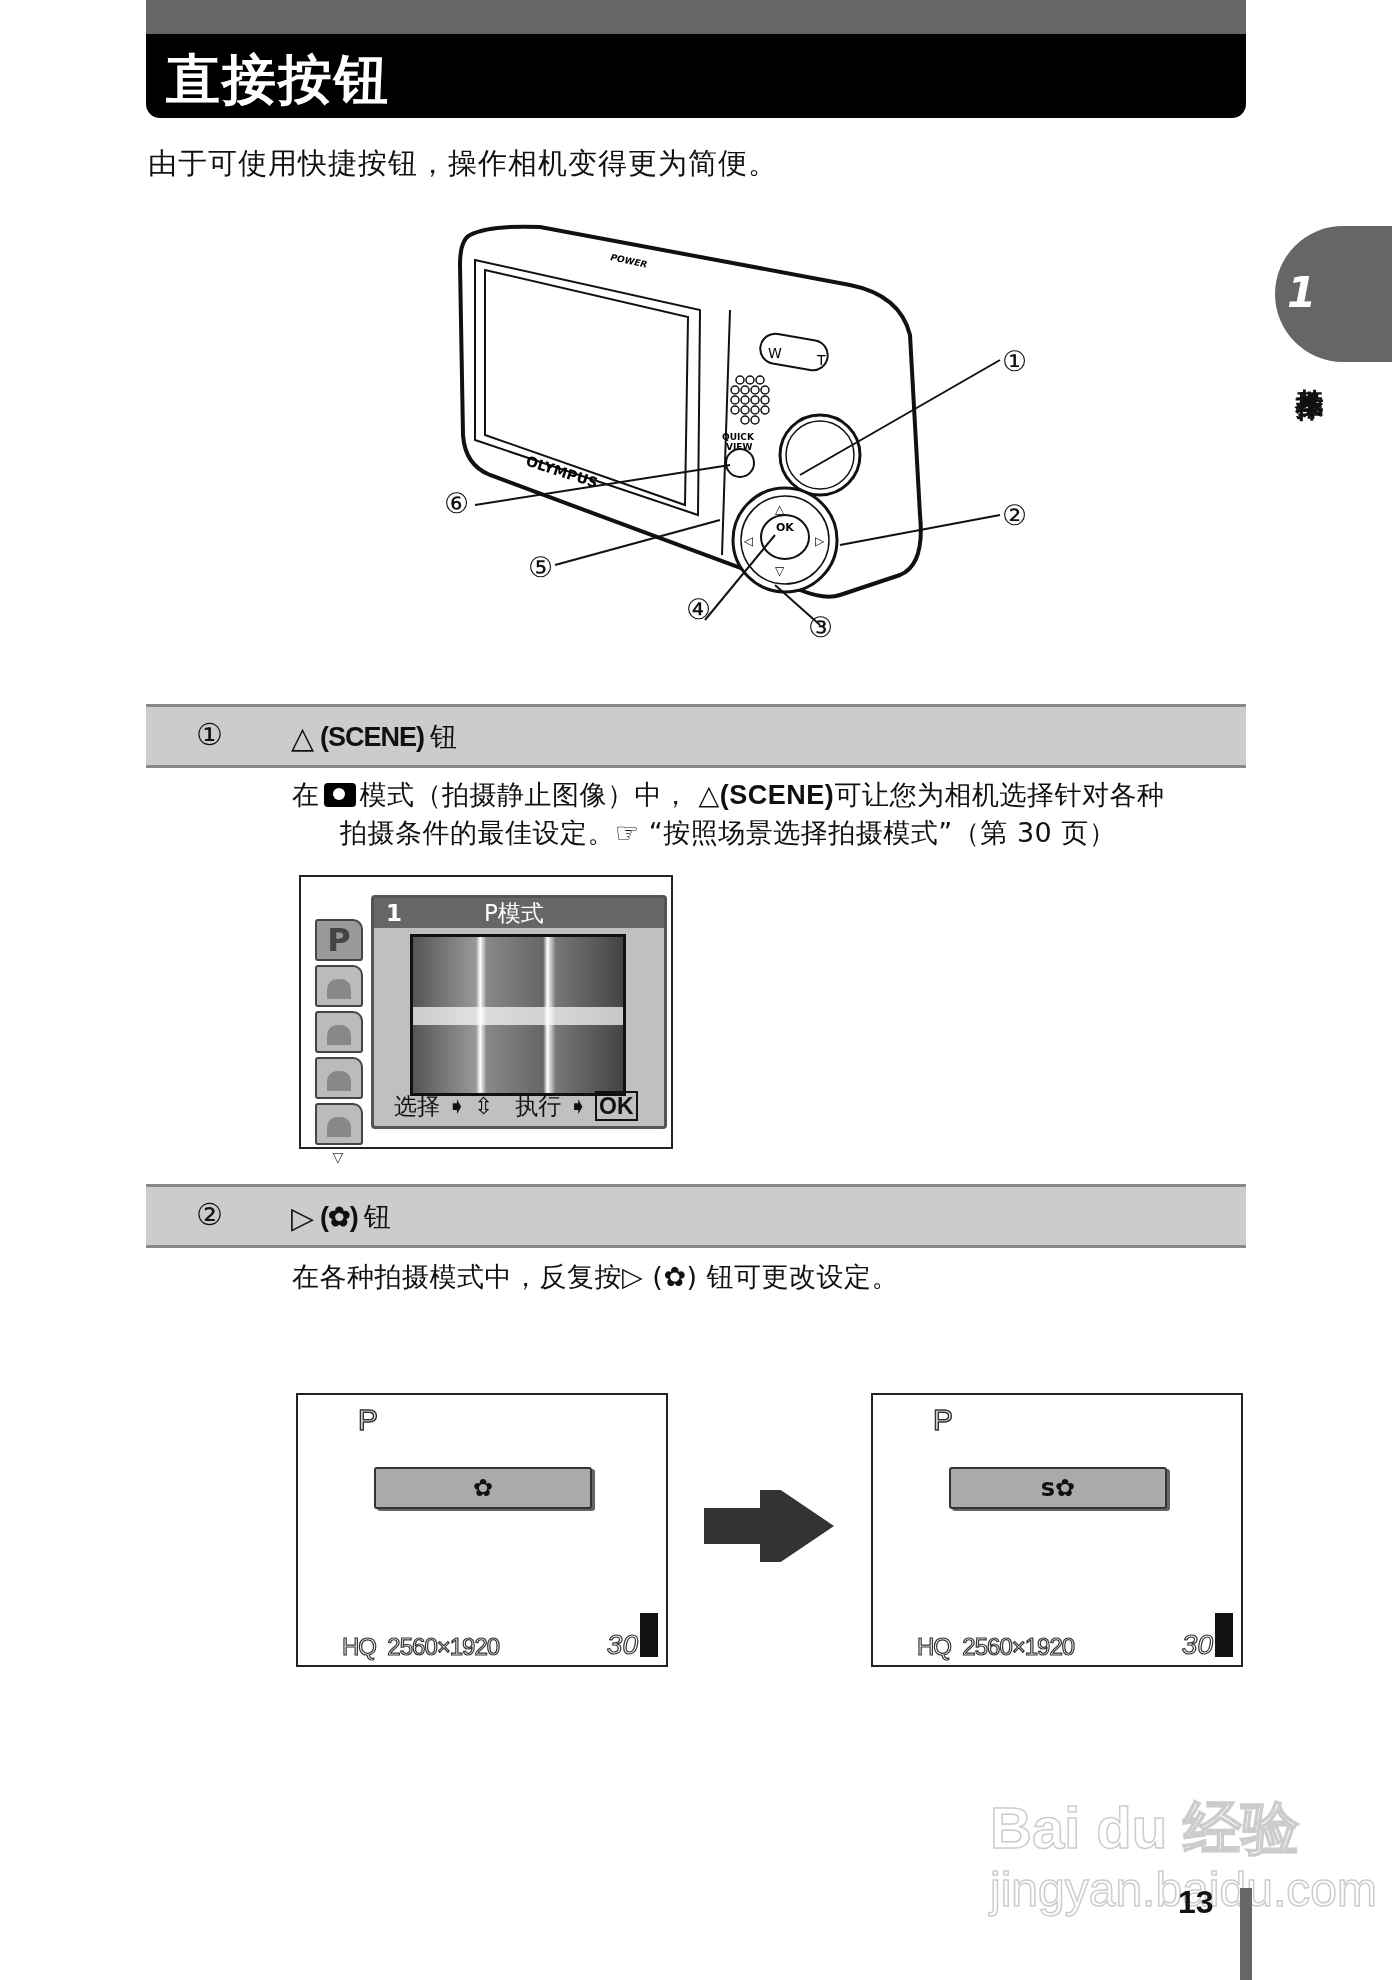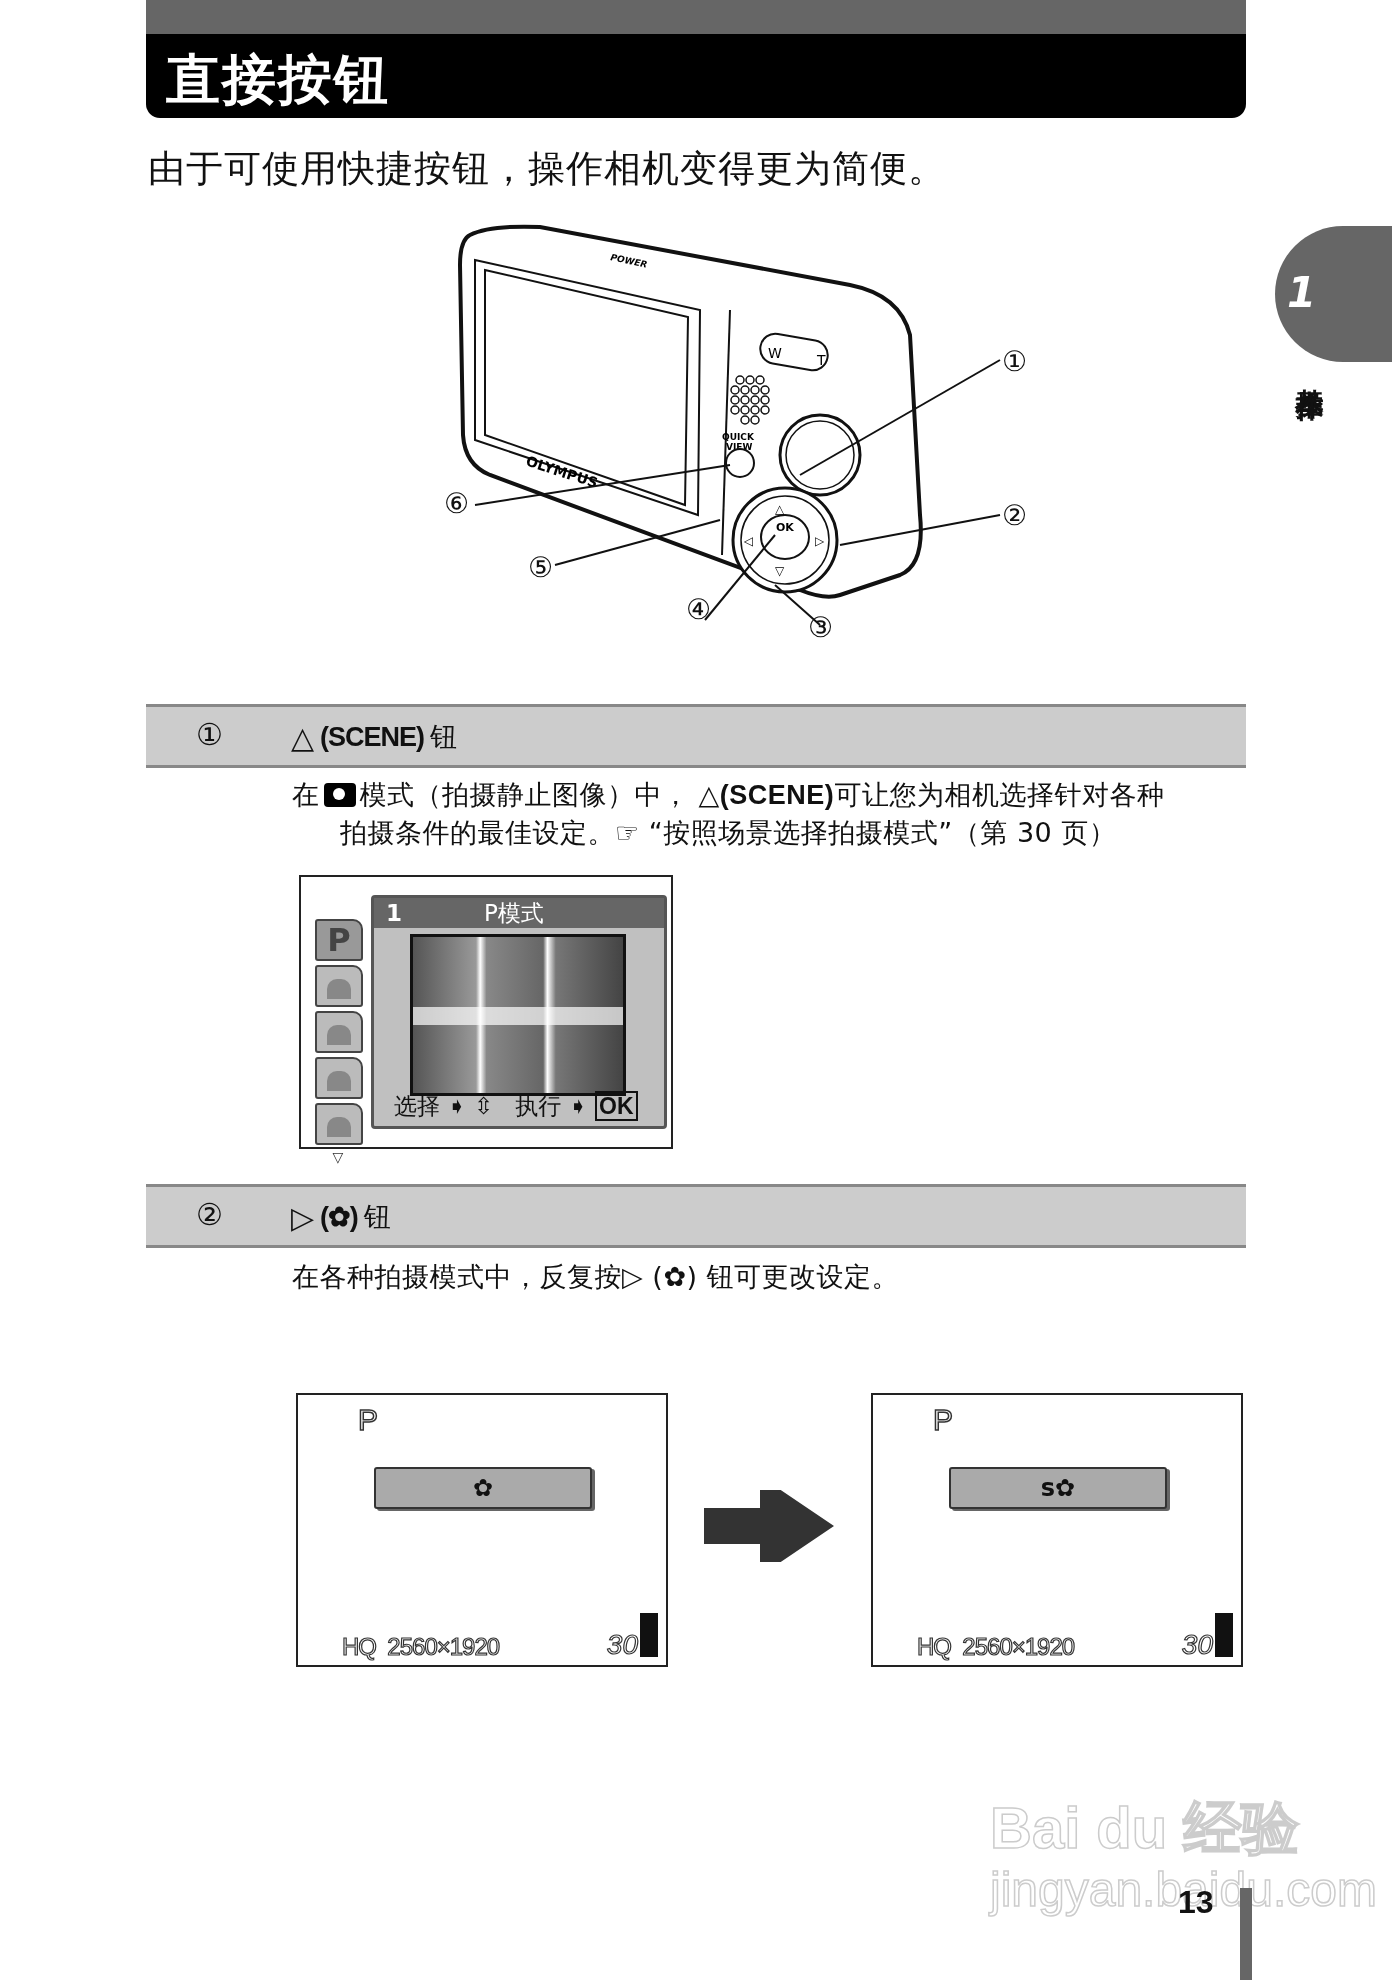--- a/index.html
+++ b/index.html
@@ -4,21 +4,21 @@
 <style>
   html, body { margin: 0; padding: 0; background: #ffffff; }
   body { width: 1392px; height: 1980px; position: relative; overflow: hidden;
          font-family: "DejaVu Sans", "Liberation Sans", sans-serif; color: #111; }
 
   .top-gray { position: absolute; left: 146px; top: 0; width: 1100px; height: 34px; background: #666666; }
   .title-bar { position: absolute; left: 146px; top: 34px; width: 1100px; height: 84px; background: #000;
                border-bottom-left-radius: 14px; border-bottom-right-radius: 14px; }
   .title-bar .title { position: absolute; left: 20px; top: 10px; color: #fff; font-size: 54px; font-weight: bold; letter-spacing: 2px; }
 
-  .intro { position: absolute; left: 148px; top: 144px; font-size: 37px; letter-spacing: 1px; font-family: Liberation Mono, monospace; }
+  .intro { position: absolute; left: 148px; top: 144px; font-size: 29px; letter-spacing: 1px; font-family: Liberation Mono, monospace; }
 
   .chapter-tab { position: absolute; left: 1275px; top: 226px; width: 160px; height: 136px; background: #666;
                  border-radius: 80px 0 0 80px; }
   .chapter-tab .num { position: absolute; left: 12px; top: 42px; color: #fff; font-size: 42px; font-weight: bold; font-style: italic; }
   .chapter-label { position: absolute; left: 1292px; top: 366px; width: 34px; font-size: 28px; font-weight: bold; line-height: 34px;
                    writing-mode: vertical-rl; letter-spacing: 2px; }
 
   
   .camera-fig { position: absolute; left: 430px; top: 215px; width: 620px; height: 440px; }
   .callout { position: absolute; font-size: 28px; font-family: "DejaVu Sans", sans-serif; }

